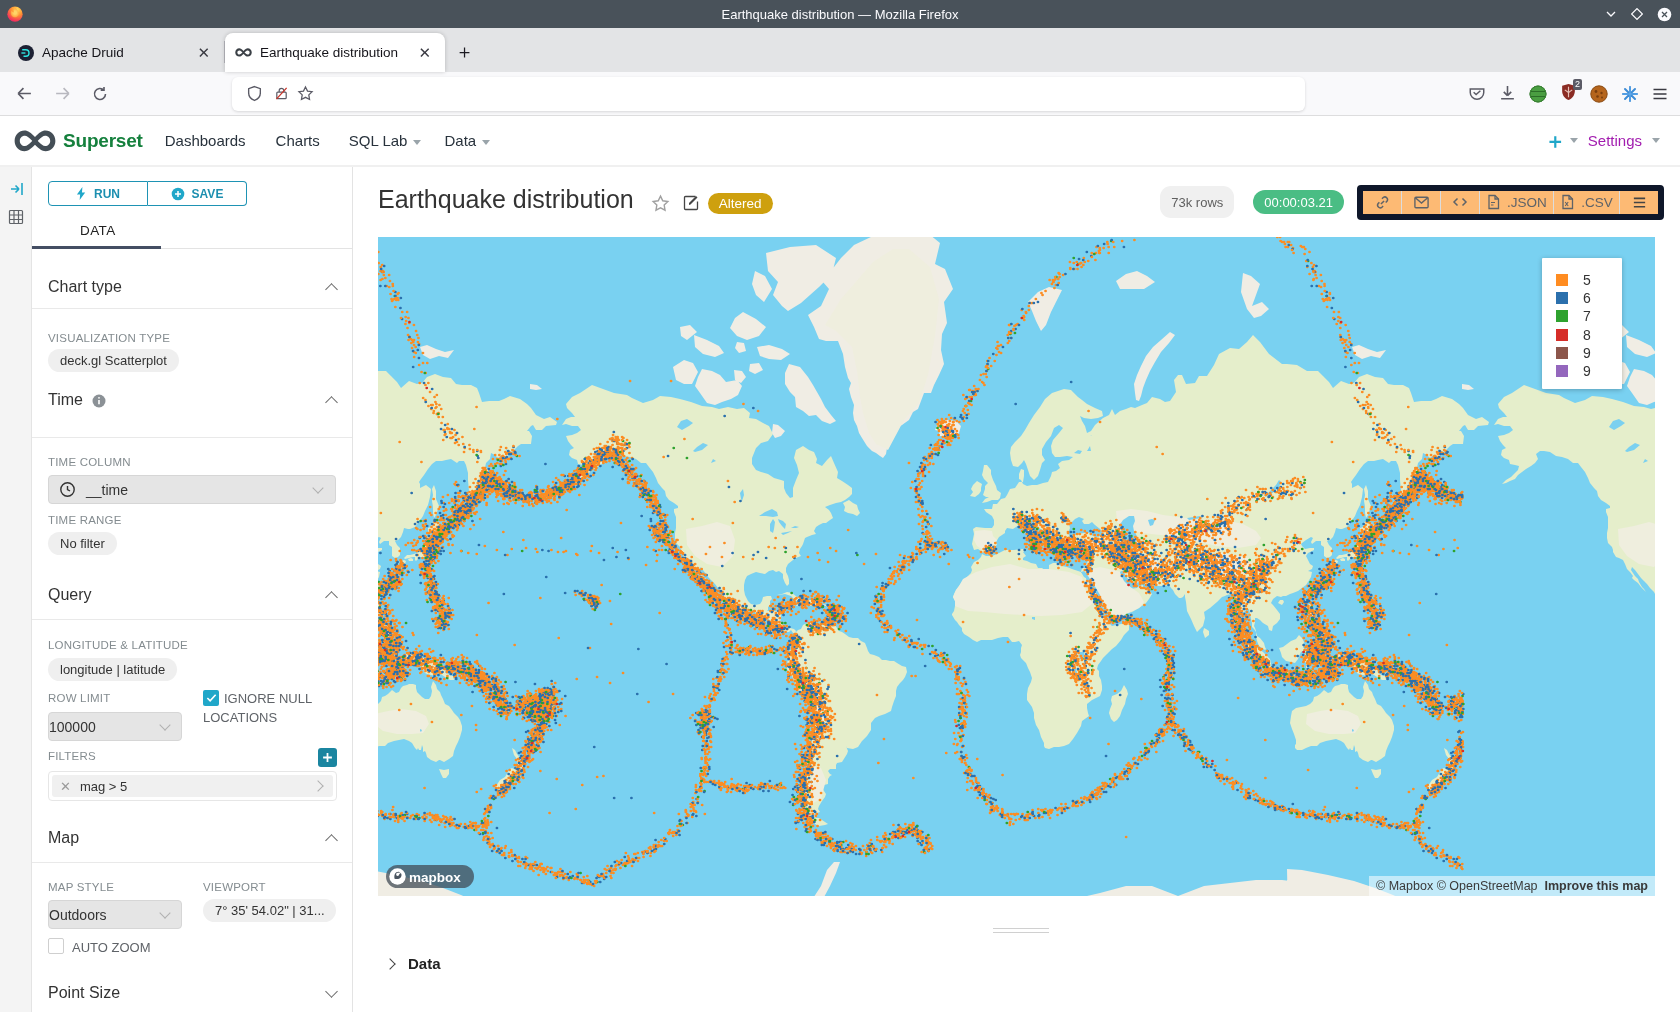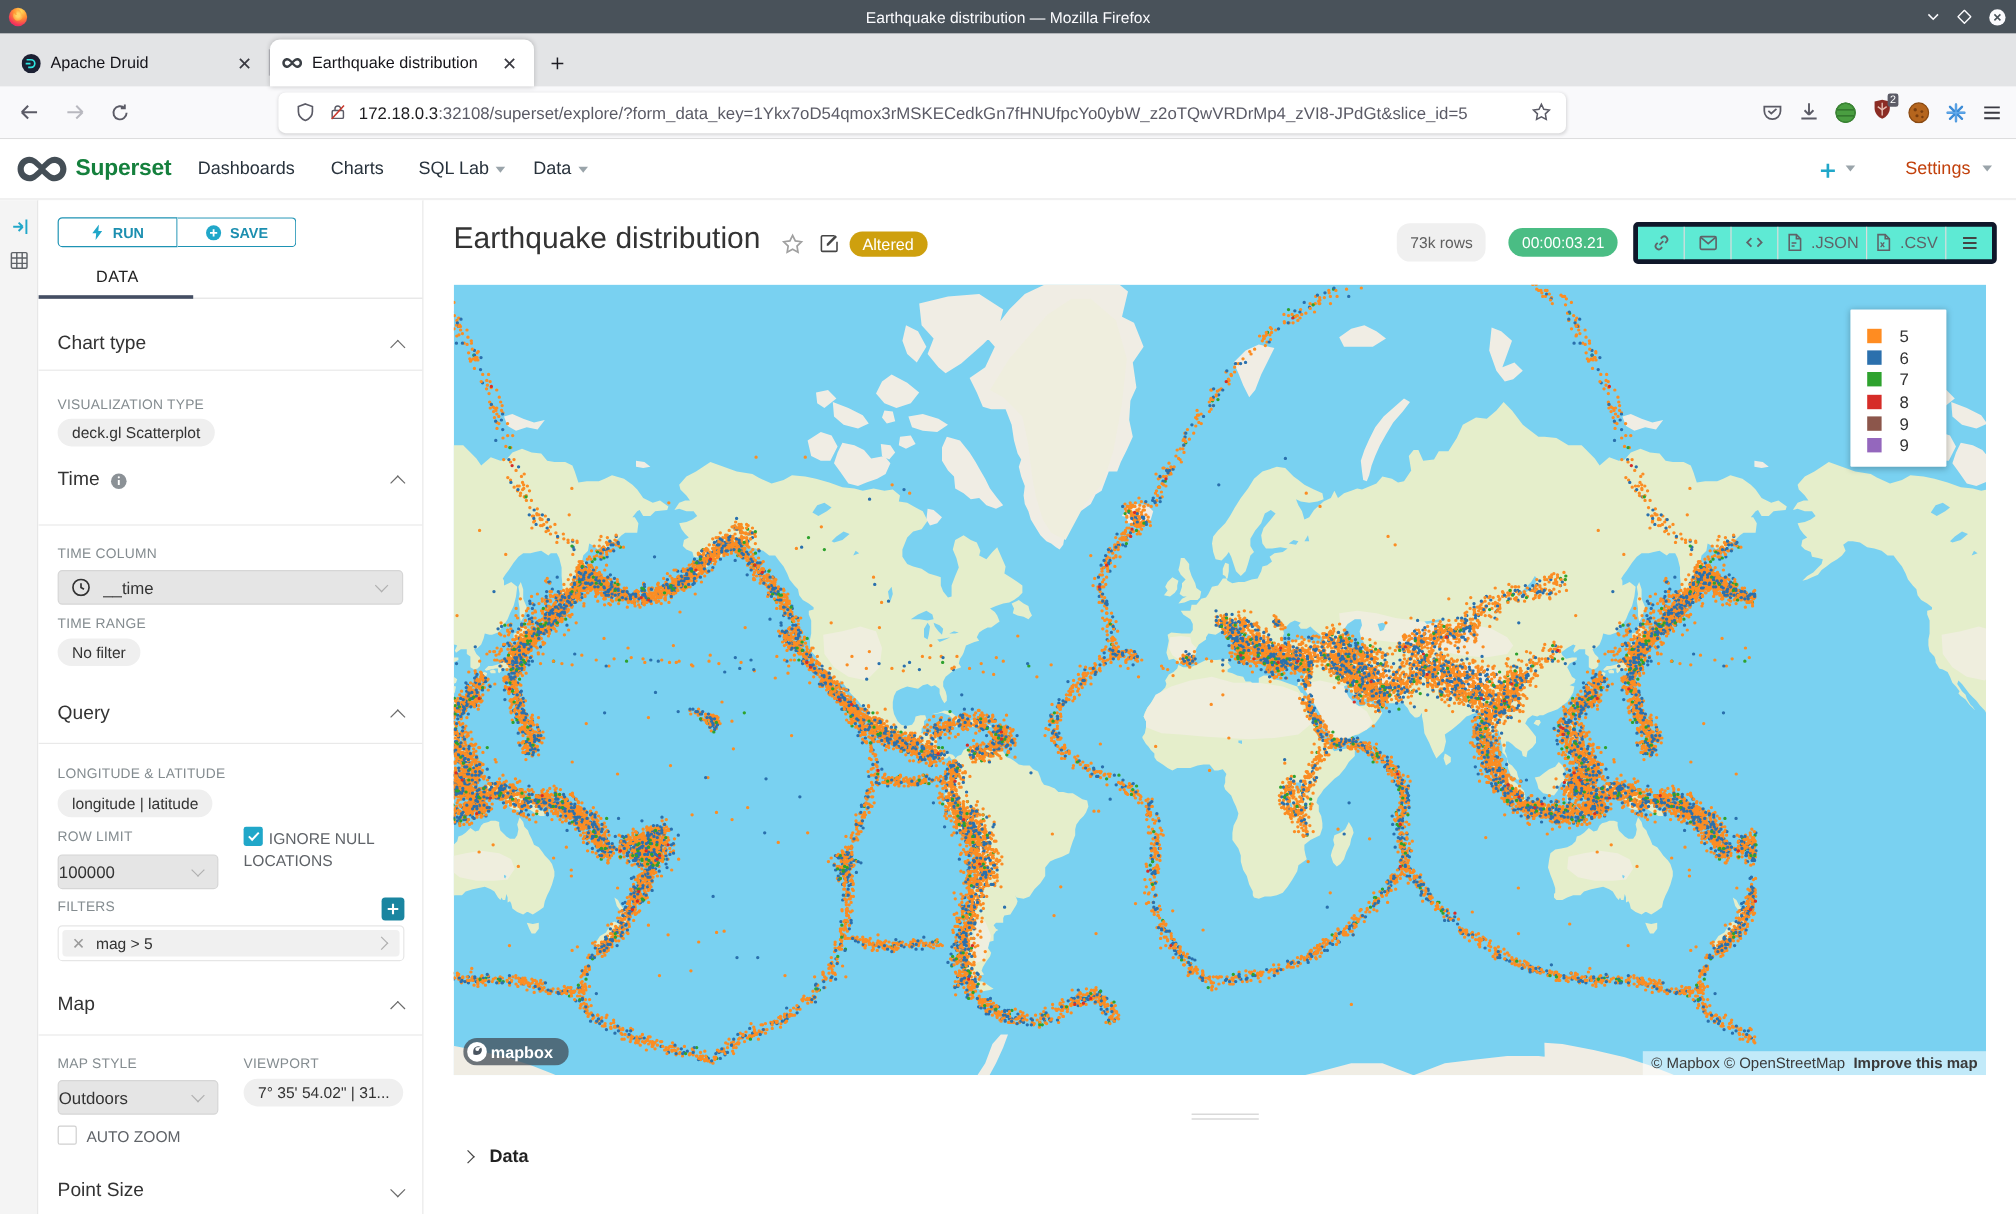--- a/index.html
+++ b/index.html
@@ -44,21 +44,21 @@
 .selbox { height:29px; border:1px solid #d6d6d6; border-radius:4px; display:flex; align-items:center; font-size:14px; color:#333; background:#e5e5e5; }
 .chev-d { width:8px; height:8px; border-right:1.4px solid #b0b0b0; border-bottom:1.4px solid #b0b0b0; transform:rotate(45deg); margin-top:-4px; }
 .checkbox-on { display:inline-flex; width:16px; height:16px; background:#20a7c9; border-radius:2px; display:inline-flex; align-items:center; justify-content:center; }
 .checkbox-off { display:inline-block; width:16px; height:16px; background:#fff; border:1.5px solid #cfcfcf; border-radius:2px; }
 .main { flex:1; padding:0 0 0 9px; position:relative; background:#fff; }
 .charthead { height:70px; display:flex; align-items:center; padding:0 16px; }
 .ctitle { font-size:25px; color:#333; margin-top:-5px; letter-spacing:0; }
 .altered { height:21px; background:#cea00e; color:#fff; font-size:13.5px; border-radius:11px; padding:0 11px; display:inline-flex; align-items:center; margin-left:9px; margin-top:2px; }
 .rowchip { height:22px; background:#f0f0f0; border-radius:11px; color:#5f5f5f; font-size:13px; padding:16px 11px; display:inline-flex; align-items:center; }
 .timerchip { height:24px; background:#4abd84; border-radius:12px; color:#fff; font-size:13px; padding:0 11px; display:inline-flex; align-items:center; margin-left:19px; }
-.hbtns { display:flex; margin-left:13px; border:4px solid #0f172a; border-radius:4px; height:35px; background:#5eead4; }
+.hbtns { display:flex; margin-left:13px; border:6px solid #0f172a; border-radius:4px; height:35px; background:#fdba74; }
 .hbtn { display:flex; align-items:center; justify-content:center; border-right:1px solid #dcdcdc; color:#5f6368; font-size:13.5px; }
 .hbtn:last-child { border-right:none; }
 .mapwrap { width:1277px; height:659px; position:relative; overflow:hidden; margin-left:16px; }
 .legend { position:absolute; right:33px; top:21px; width:80px; background:#fff; border-radius:1px; box-shadow:0 1px 5px rgba(0,0,0,.25); padding:13px 0 9px 14px; }
 .legrow { display:flex; align-items:center; height:18.2px; }
 .legsw { width:12px; height:12px; margin-right:15px; }
 .legtx { font-size:14px; color:#333; }
 .mblogo { position:absolute; left:8px; bottom:8px; height:23px; display:flex; align-items:center; }
 .attrib { position:absolute; right:0; bottom:0; height:20px; background:rgba(255,255,255,.55); font-size:12.5px; color:#3a3a3a; display:flex; align-items:center; padding:0 7px; }
 .dragbar { width:56px; margin:32px auto 0 auto; }
@@ -141,21 +141,20 @@
     </div>
   <div class="urlfield">
     <svg style="margin-left:14px" width="17" height="17" viewBox="0 0 16 16">
         <path d="M8 1.5l5.5 2v4c0 3.4-2.3 5.8-5.5 7-3.2-1.2-5.5-3.6-5.5-7v-4z" stroke="#5b5b66" stroke-width="1.3" fill="none"></path>
       </svg>
     <svg style="margin-left:11px" width="15" height="15" viewBox="0 0 16 16">
         <rect x="3" y="6.5" width="10" height="7" rx="1" stroke="#5b5b66" stroke-width="1.3" fill="none"></rect>
         <path d="M5.5 6.5V5a2.5 2.5 0 015 0v1.5" stroke="#5b5b66" stroke-width="1.3" fill="none"></path>
         <path d="M2.5 14L13.5 2" stroke="#c8352a" stroke-width="1.4"></path>
       </svg>
-    <span style="margin-left:10px;flex:1;overflow:hidden;text-overflow:clip"><span class="host">172.18.0.3</span>:32108/superset/explore/?form_data_key=1Ykx7oD54qmox3rMSKECedkGn7fHNUfpcYo0ybW_z2oTQwVRDrMp4_zVI8-JPdGt&amp;slice_id=5</span>
     <svg style="margin-left:8px;margin-right:12px;flex:none" width="17" height="17" viewBox="0 0 16 16">
         <path d="M8 1.8l1.9 3.9 4.3.6-3.1 3 .7 4.3L8 11.6l-3.8 2 .7-4.3-3.1-3 4.3-.6z" stroke="#5b5b66" stroke-width="1.2" fill="none"></path>
       </svg>
   </div>
   <div class="uicons">
     <svg width="18" height="18" viewBox="0 0 16 16">
         <path d="M2 3.5h12v3.2c0 3.3-2.7 6-6 6s-6-2.7-6-6z" stroke="#5b5b66" stroke-width="1.3" fill="none"></path>
         <path d="M5 6.5l2.2 2 3.8-3.4" stroke="#5b5b66" stroke-width="1.3" fill="none"></path>
       </svg>
     <svg width="17" height="17" viewBox="0 0 16 16">
@@ -200,21 +199,21 @@
       </svg>
     <span class="stext">Superset</span>
   </div>
   <span class="snavitem" style="margin-left:22px">Dashboards</span>
   <span class="snavitem">Charts</span>
   <span class="snavitem" style="margin-left:29px">SQL Lab<span class="snavcaret"></span></span>
   <span class="snavitem" style="margin-left:23px">Data<span class="snavcaret"></span></span>
   <div class="snavright">
     <span style="color:#20a7c9;font-size:21px;font-weight:bold">＋</span>
       <span class="snavcaret" style="margin-left:4px"></span>
-    <span style="font-size:15px;color:#c2410c;margin-left:42px;margin-right:4px">Settings</span>
+    <span style="font-size:15px;color:#a21caf;margin-left:10px;margin-right:4px">Settings</span>
       <span class="snavcaret"></span>
     <span style="width:20px"></span>
   </div>
 </div>
 
 <div class="content">
   <div class="iconstrip">
     <svg width="16" height="16" viewBox="0 0 16 16">
         <path d="M2 2v12M13 8H5m0 0l3.5-3.5M5 8l3.5 3.5" stroke="#20a7c9" stroke-width="1.6" fill="none" transform="scale(-1,1) translate(-16,0)"></path>
       </svg>

